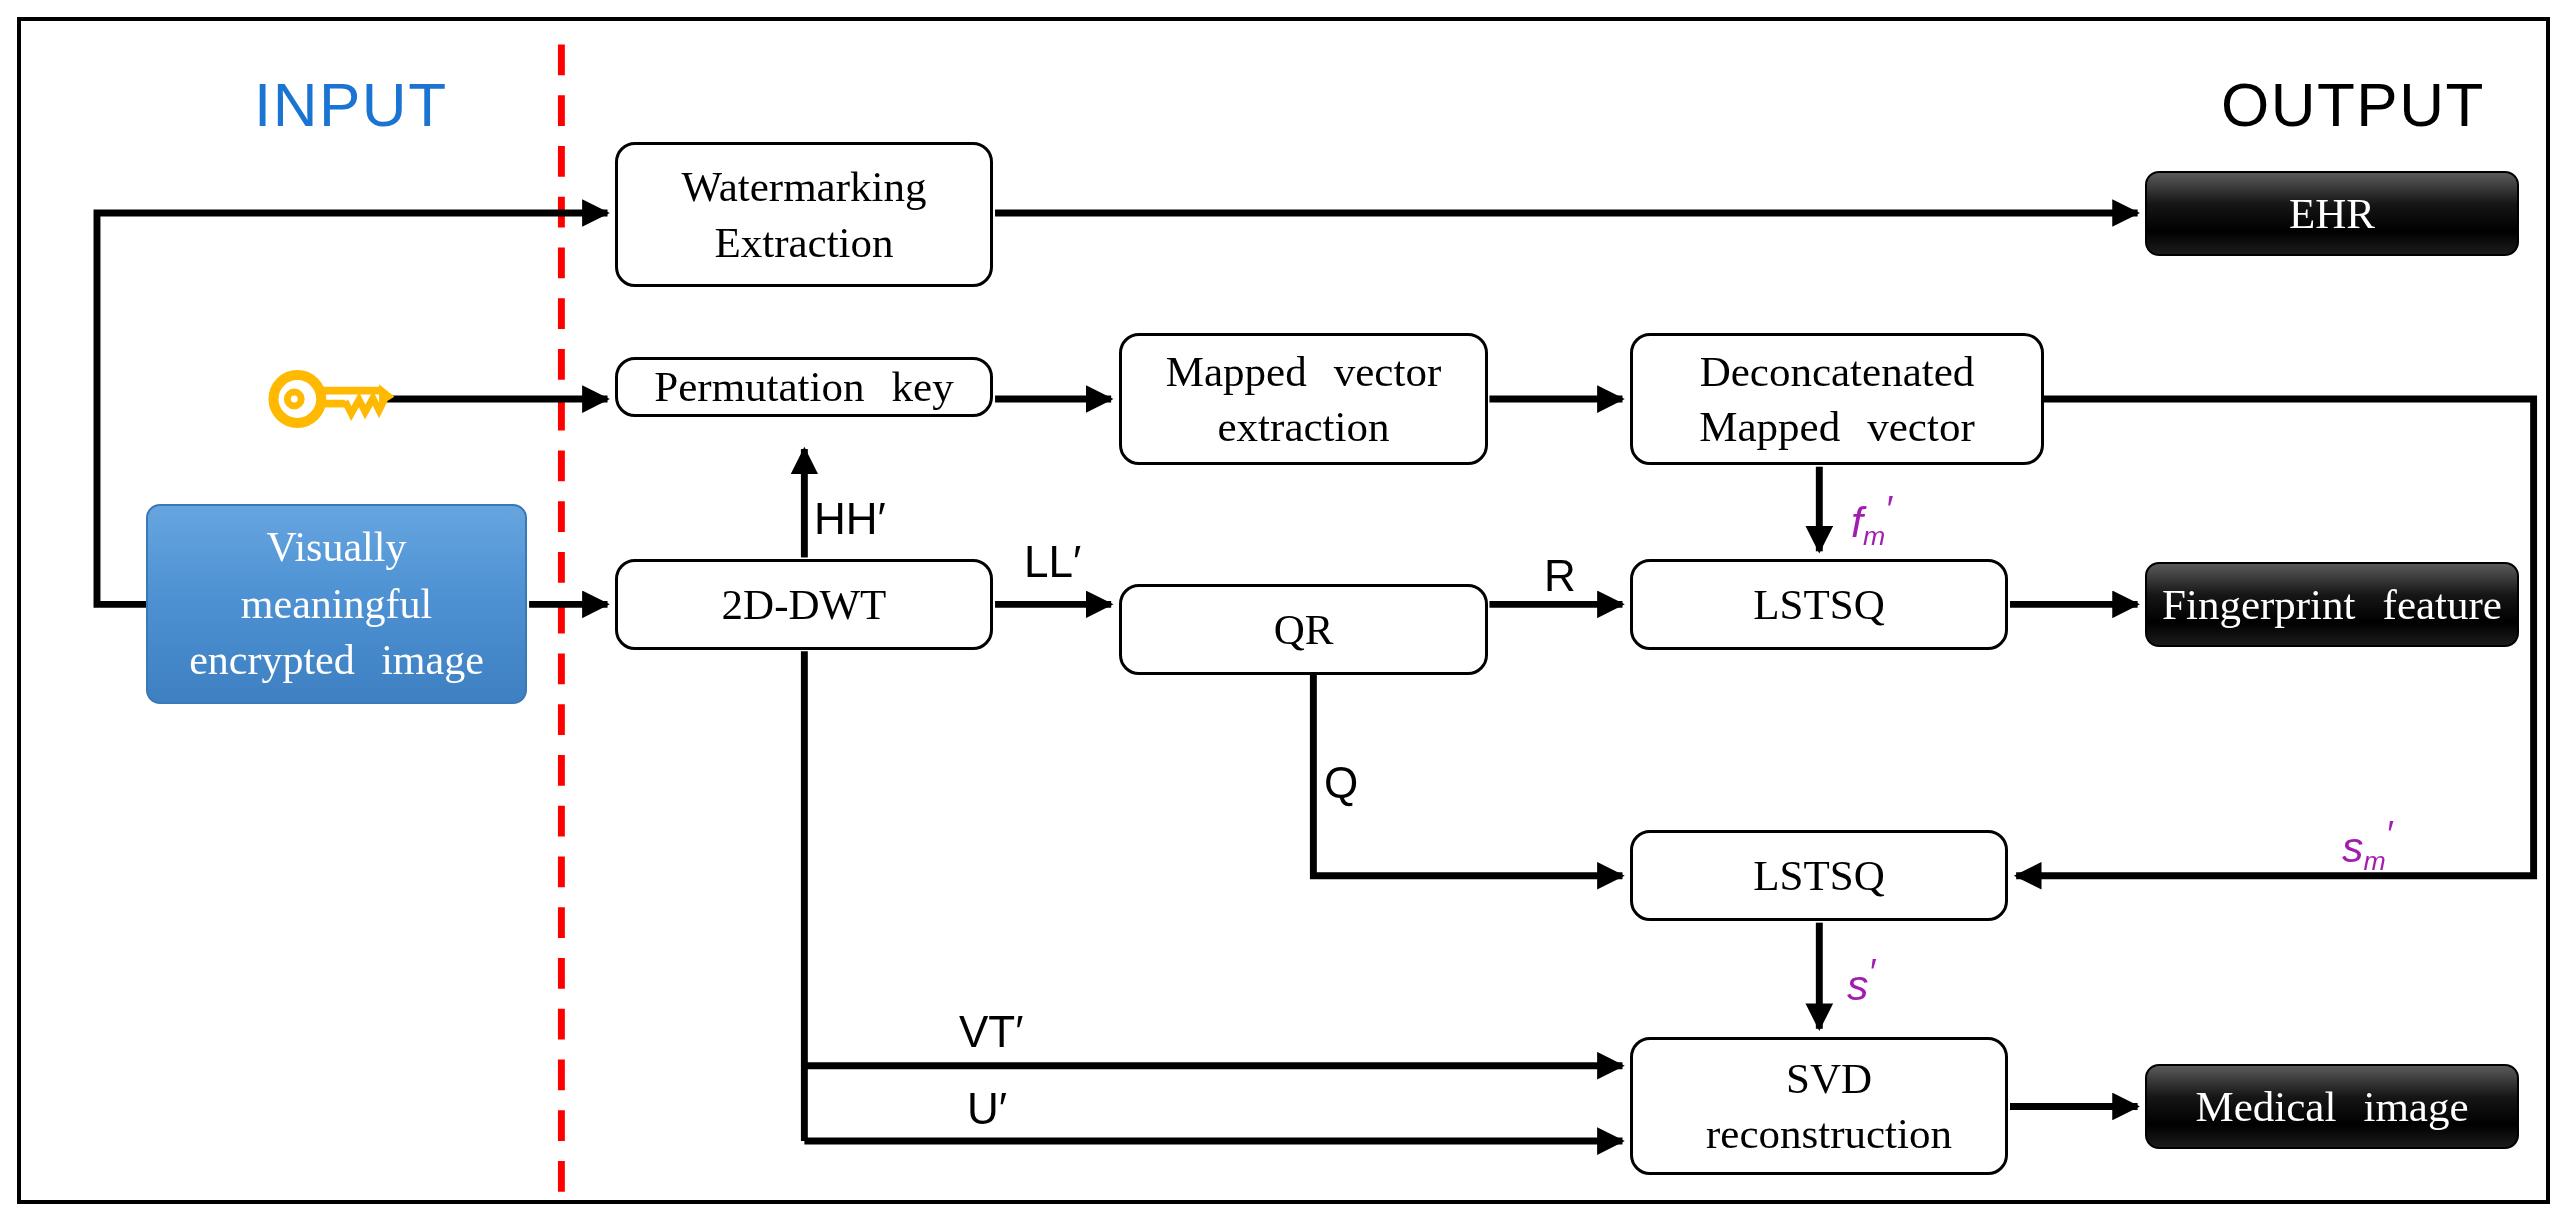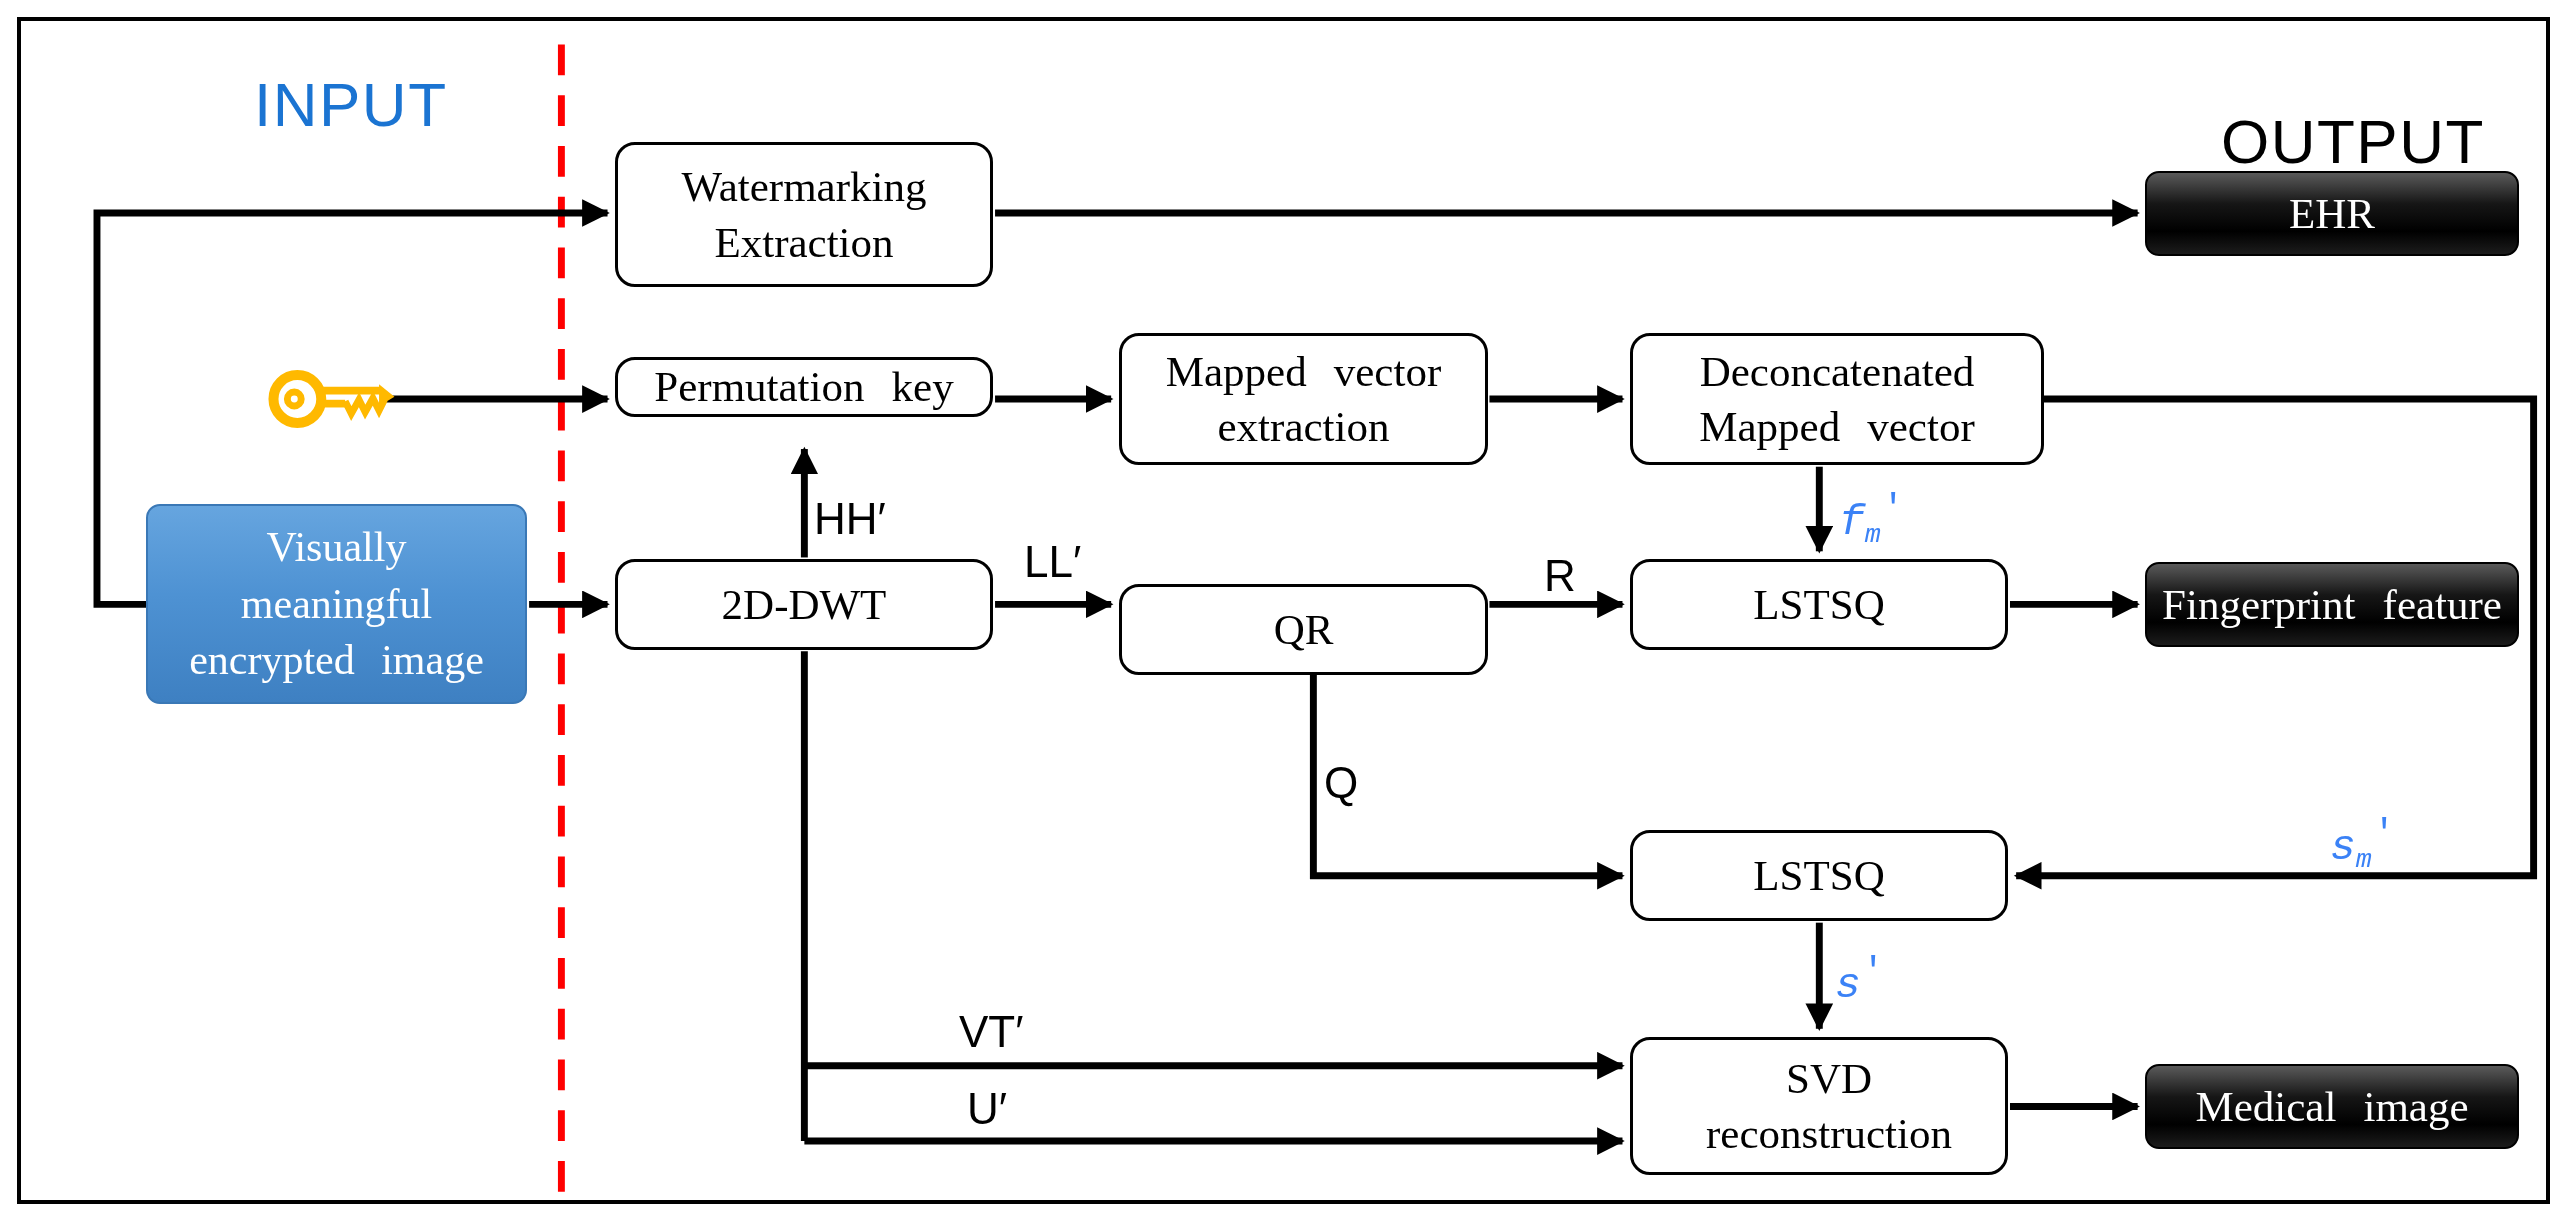--- a/index.html
+++ b/index.html
@@ -30,22 +30,23 @@
   }
   .node.blue{
     background:linear-gradient(180deg,#66A5DF 0%,#4E92D3 45%,#3E80C2 100%);
     border:2.3px solid #3A78B6;border-radius:14px;color:#fff;font-size:42px;line-height:1.35;
   }
   .elabel{
     position:absolute;font-family:"Liberation Sans","DejaVu Sans",sans-serif;
     font-size:44px;color:#000;white-space:nowrap;
   }
   .mlabel{
-    position:absolute;font-size:43px;color:#3b82f6;white-space:nowrap;
-    font-family:Liberation Mono, monospace;
+    position:absolute;font-size:43px;color:#a21caf;white-space:nowrap;
+    font-family:Liberation Sans, sans-serif;
+    margin-left:12px;
   }
   .mlabel .mi{font-style:italic;}
   .mlabel .msub{font-style:italic;font-size:0.62em;vertical-align:-0.28em;}
   .mlabel .mprime{font-size:0.85em;vertical-align:0.42em;margin-left:1.5px;}
   .keyicon{position:absolute;}
 </style>
 </head>
 <body>
 
 <div class="canvas">
@@ -92,21 +93,21 @@
     <path d="M1046,847 L1046,1484" stroke="#000" stroke-width="9" fill="none"></path>
 
     <path d="M1046,1386 L2110,1386" stroke="#000" stroke-width="9" fill="none" marker-end="url(#ah)"></path>
 
     <path d="M1046,1484 L2110,1484" stroke="#000" stroke-width="9" fill="none" marker-end="url(#ah)"></path>
 
     <path d="M2614,1439 L2780,1439" stroke="#000" stroke-width="9" fill="none" marker-end="url(#ah)"></path>
   </svg>
 
   <div class="hlabel input" style="left:254px;top:69px;width:154px;text-align:center;">INPUT</div>
-  <div class="hlabel" style="left:2221px;top:69px;width:200px;margin-top:37px;">OUTPUT</div>
+  <div class="hlabel" style="left:2221px;top:69px;width:200px;">OUTPUT</div>
 
   <svg class="keyicon" style="left:265px;top:352px;" width="131" height="94" viewBox="0 0 170 122">
     <circle cx="42" cy="61" r="31" fill="none" stroke="#FFB900" stroke-width="13"></circle>
     <circle cx="38" cy="61" r="9" fill="none" stroke="#FFB900" stroke-width="9"></circle>
     <path d="M73,50 H150" fill="none" stroke="#FFB900" stroke-width="10"></path>
     <path d="M73,67 H104" fill="none" stroke="#FFB900" stroke-width="10"></path>
     <path d="M104,64 l8,16 10,-18 8,16 10,-18 8,16 7,-14" fill="none" stroke="#FFB900" stroke-width="9"></path>
     <path d="M148,42 L168,58 L148,70 Z" fill="#FFB900"></path>
   </svg>
 

